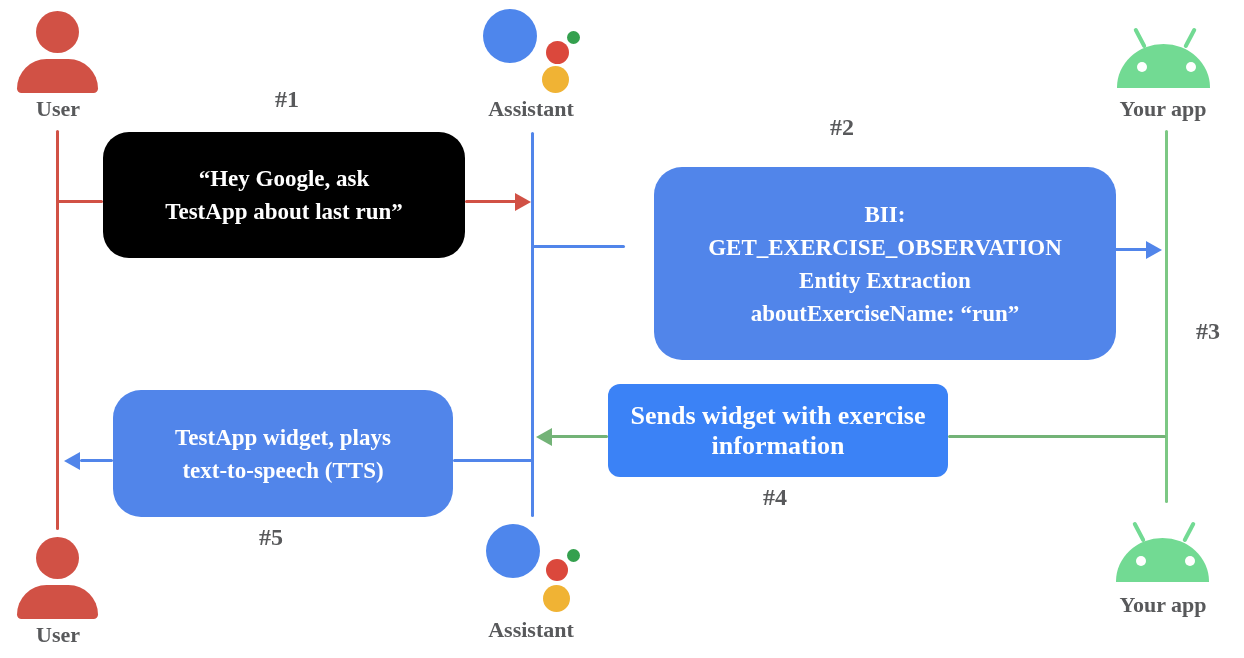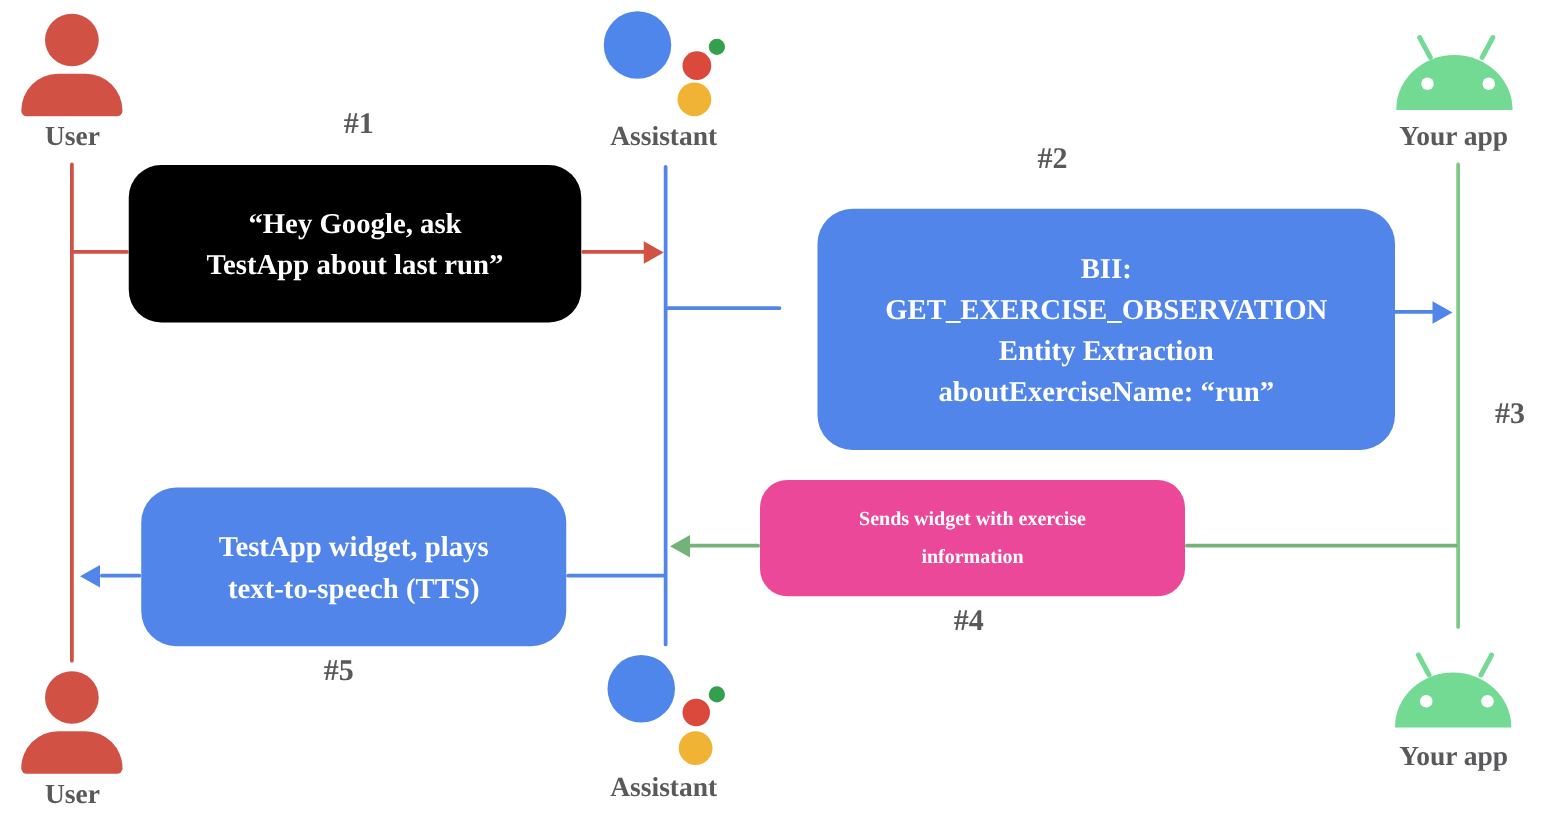--- a/index.html
+++ b/index.html
@@ -34,21 +34,21 @@
 
   
   .msgbox {
     position: absolute;
     display: flex; align-items: center; justify-content: center;
     color: #ffffff; font-weight: bold; text-align: center;
     white-space: pre-line;
   }
   .msgbox.red   { background: #000000; border-radius: 26px; font-size: 23px; line-height: 33px; }
   .msgbox.blue  { background: #5185EA; border-radius: 28px; font-size: 23px; line-height: 33px; }
-  .msgbox.green { background: #ec4899; border-radius: 22px; font-size: 16px; line-height: 30px; }
+  .msgbox.green { background: #3b82f6; border-radius: 12px; font-size: 26px; line-height: 30px; }
 
   
   .stepnum {
     position: absolute; width: 80px; text-align: center;
     color: #58595B; font-size: 24px; font-weight: bold;
   }
 
   
   .actor-label {
     position: absolute; text-align: center;

